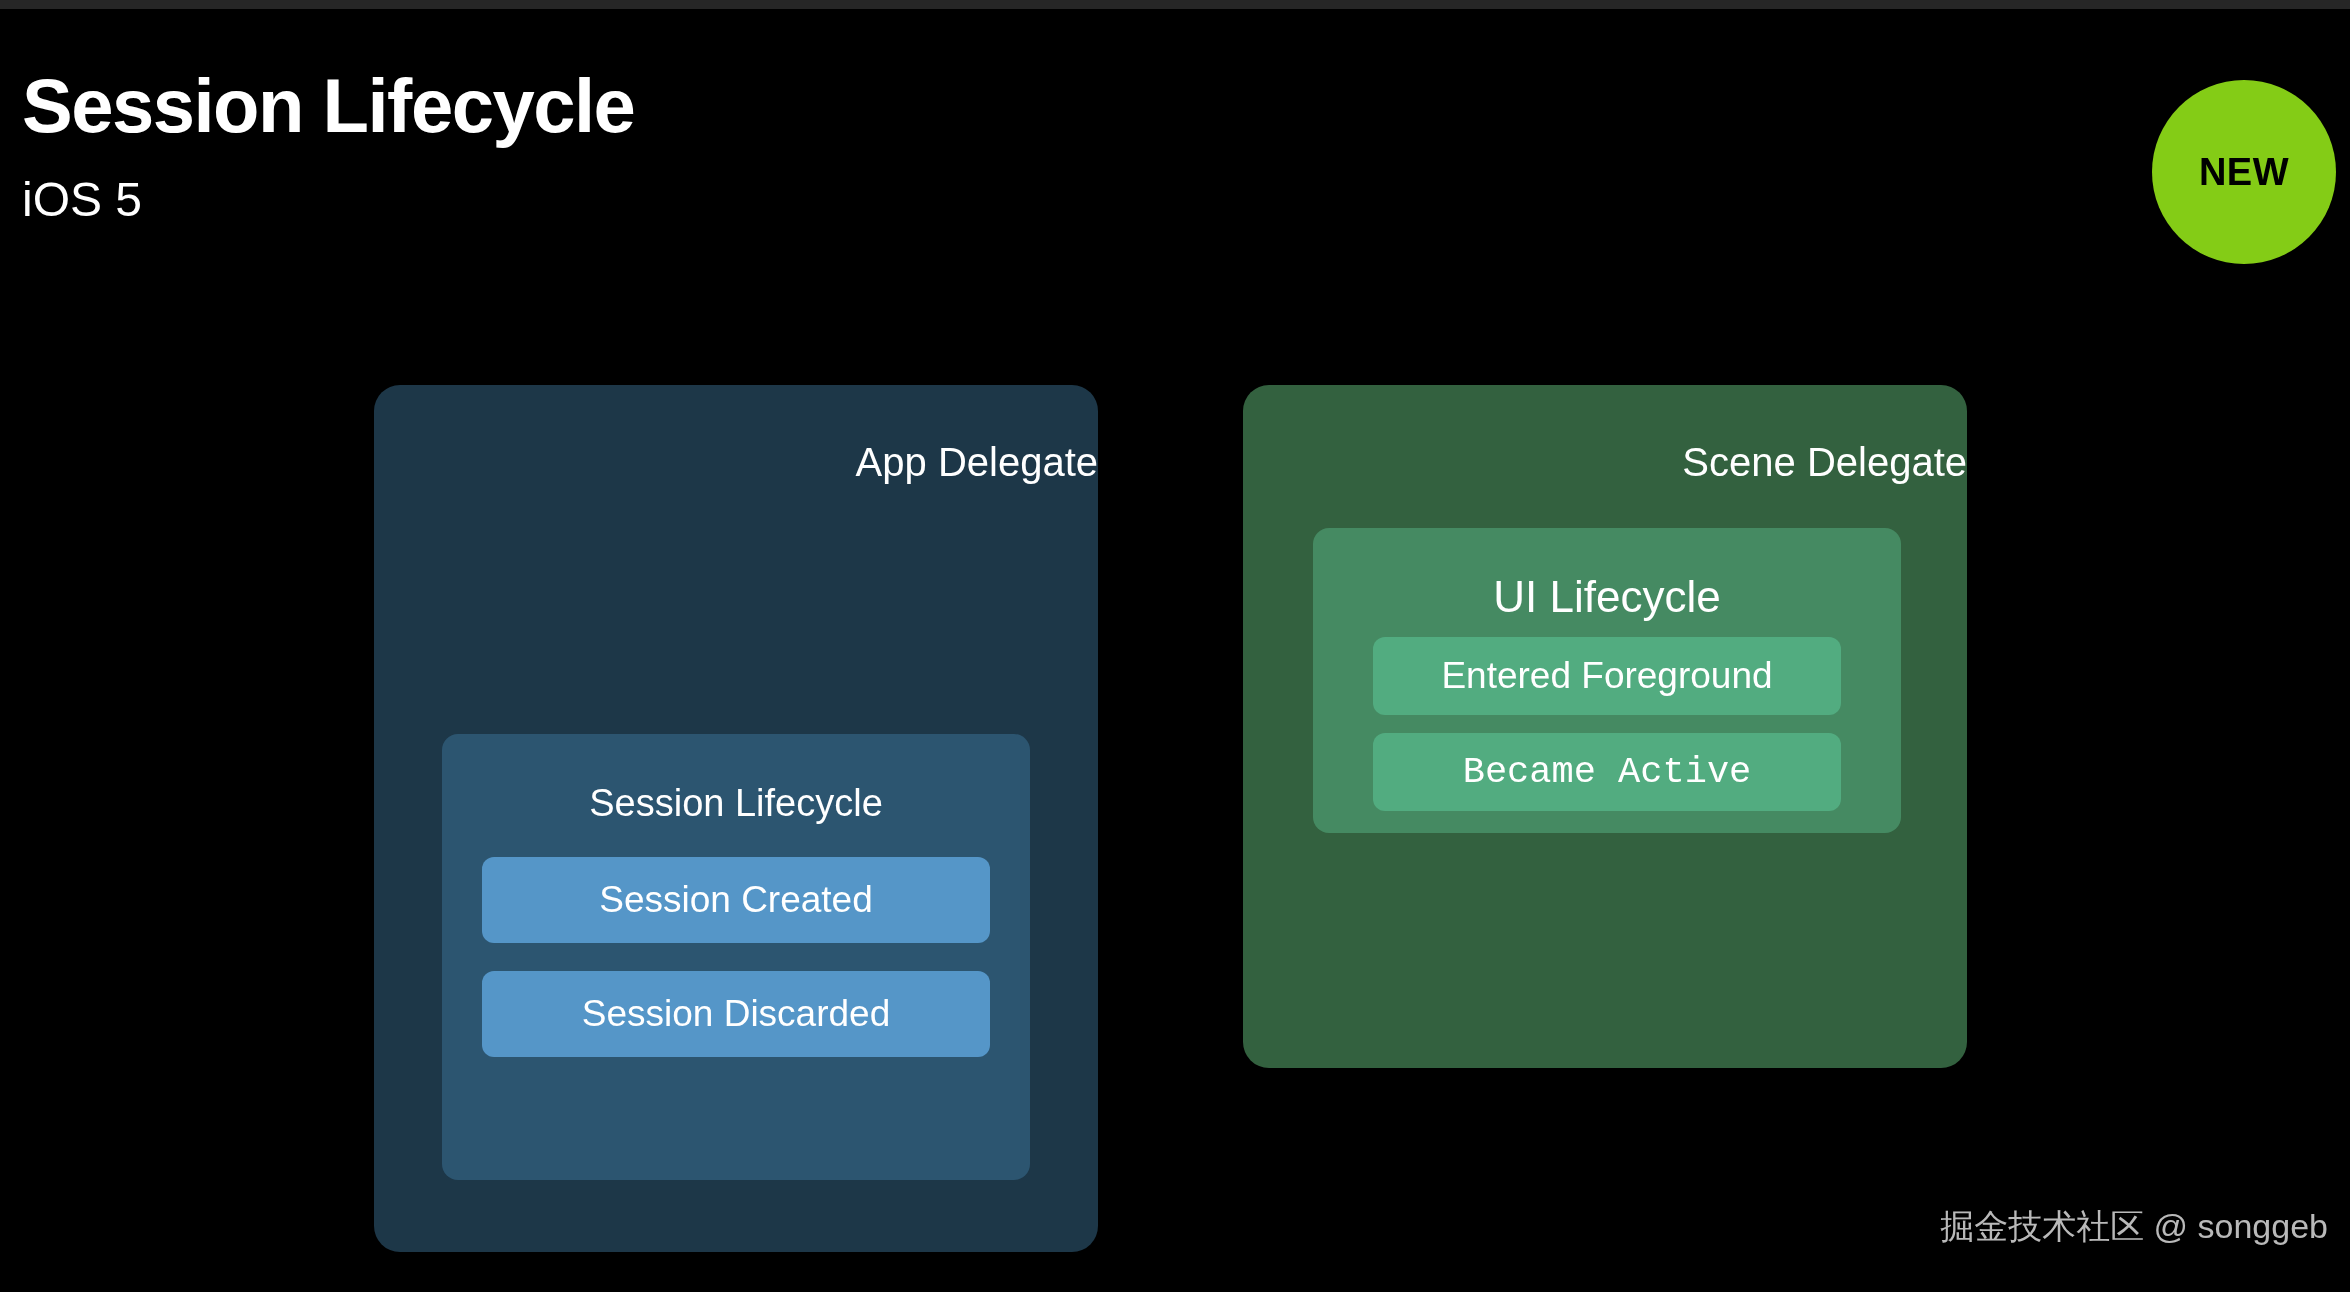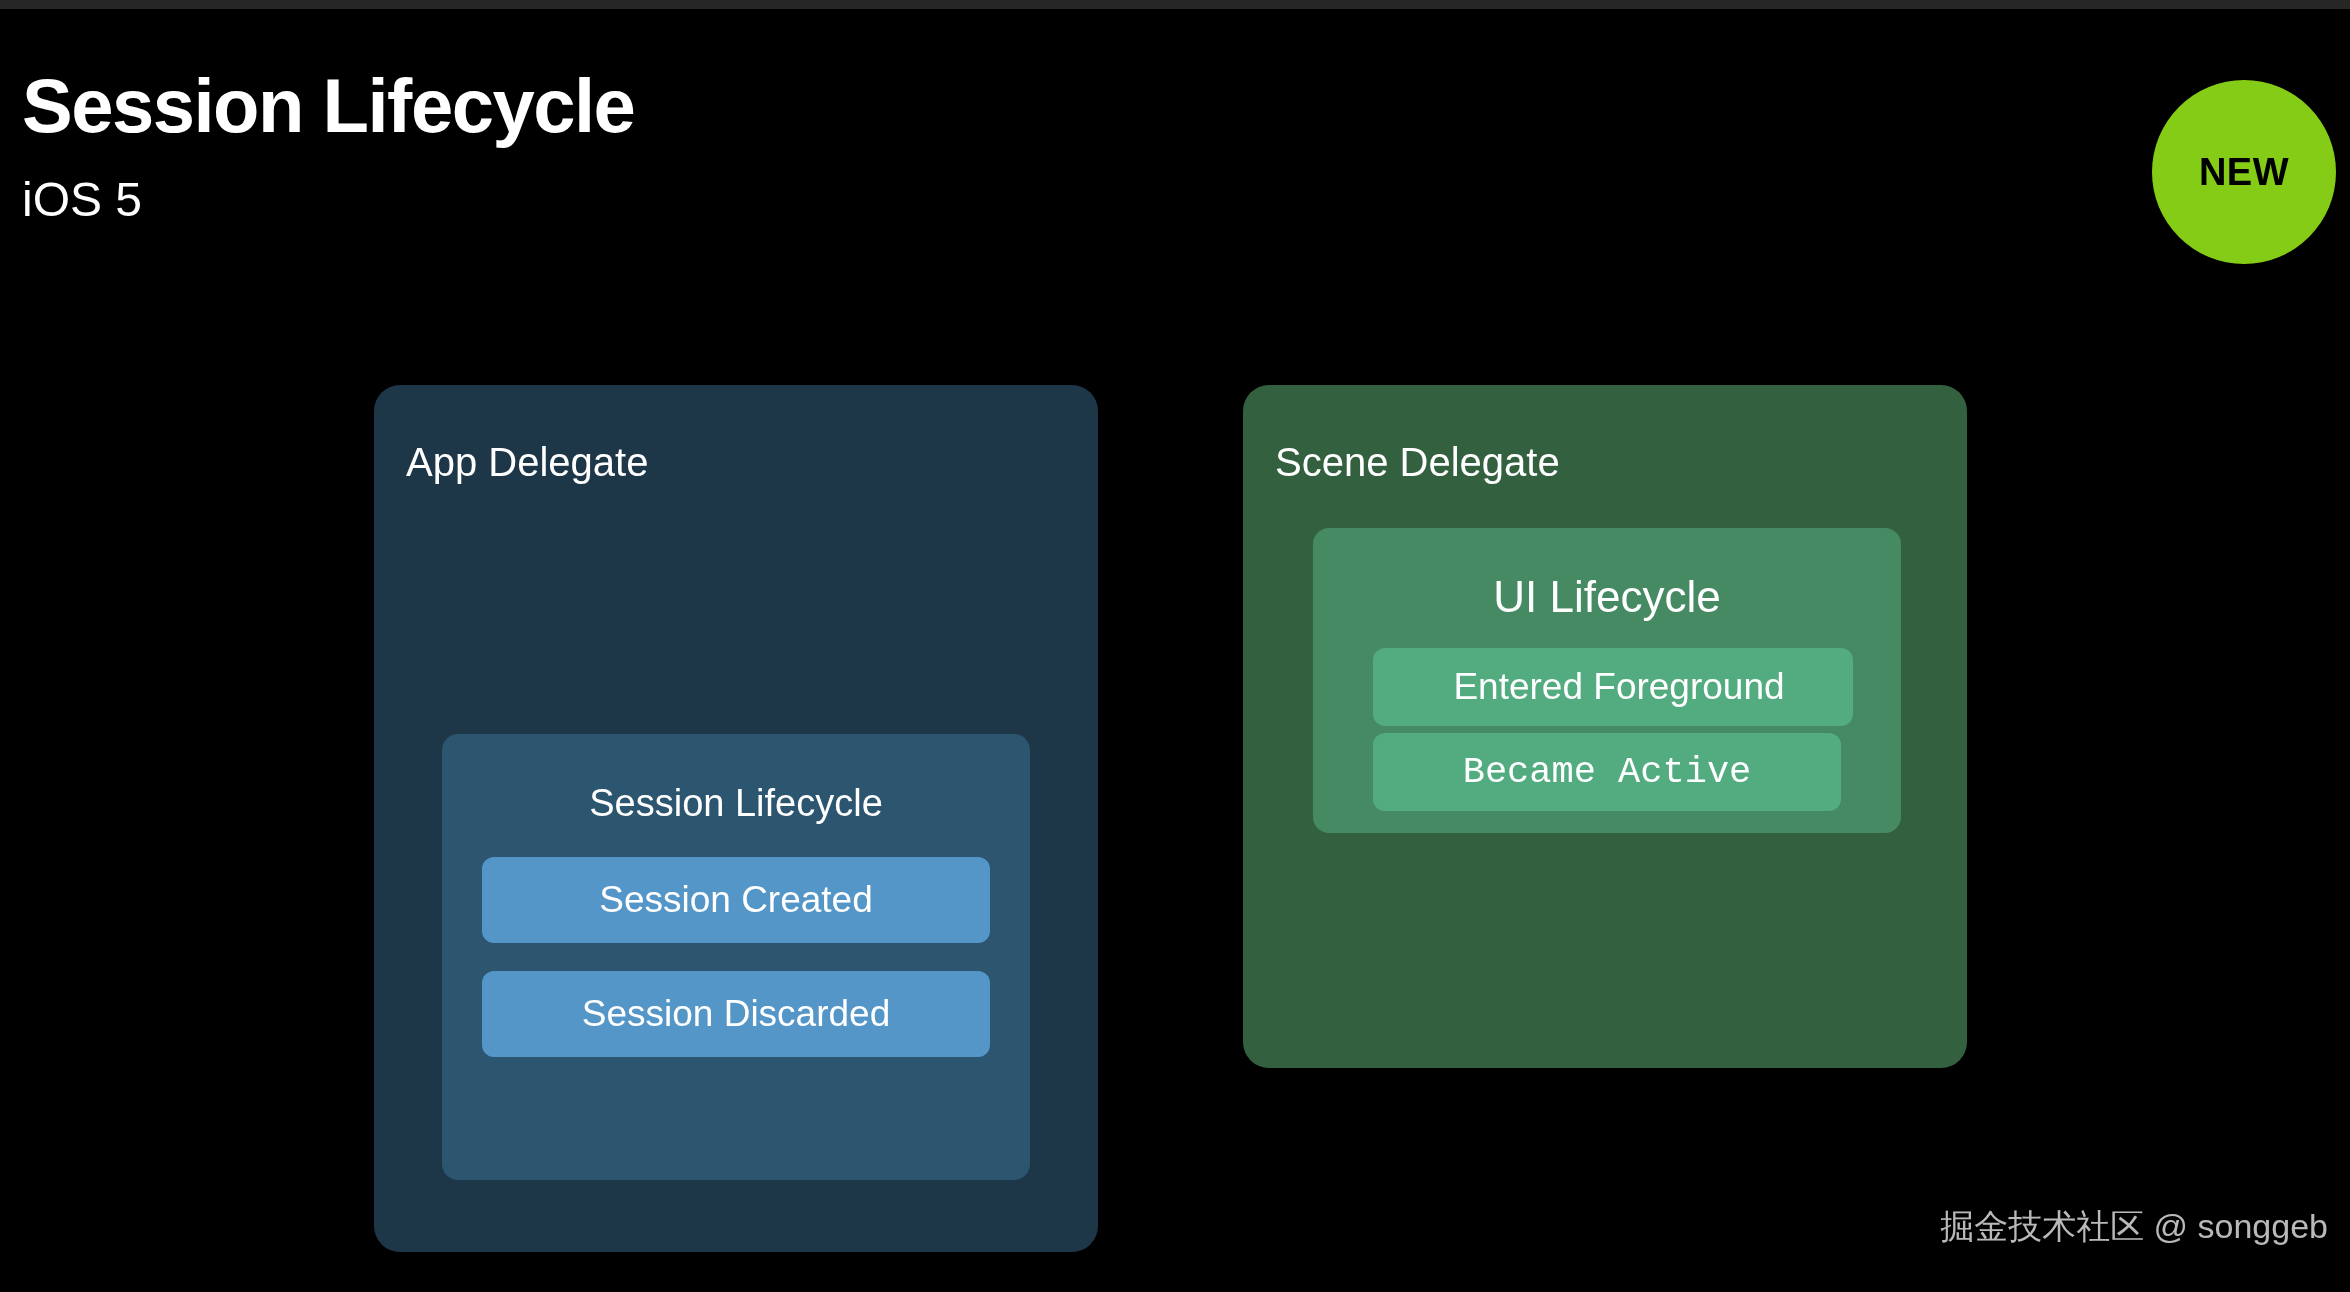--- a/index.html
+++ b/index.html
@@ -70,27 +70,26 @@
 
   
   .card {
     position: absolute;
     box-sizing: border-box;
   }
   .card-title {
     position: absolute;
     left: 0;
     width: 100%;
-    text-align: left;
+    text-align: right;
     color: #ffffff;
     font-size: 40px;
     font-weight: normal;
     line-height: 1;
     white-space: nowrap;
-    margin-left: 32px;
   }
 
   
   #app-delegate-card {
     left: 374px;
     top: 385px;
     width: 724px;
     height: 867px;
     background: #1D3748;
     border-radius: 26px;
@@ -187,21 +186,21 @@
     position: absolute;
     left: 60px;
     width: 468px;
     height: 78px;
     background: #52AC80;
     border-radius: 12px;
     display: flex;
     align-items: center;
     justify-content: center;
   }
-  #entered-foreground-pill { top: 120px; padding-left: 12px; }
+  #entered-foreground-pill { top: 109px; }
   #became-active-pill { top: 205px; font-family: Liberation Mono, monospace; }
   .green-pill-label {
     color: #ffffff;
     font-size: 37px;
     white-space: nowrap;
   }
 
   
   #watermark {
     position: absolute;

